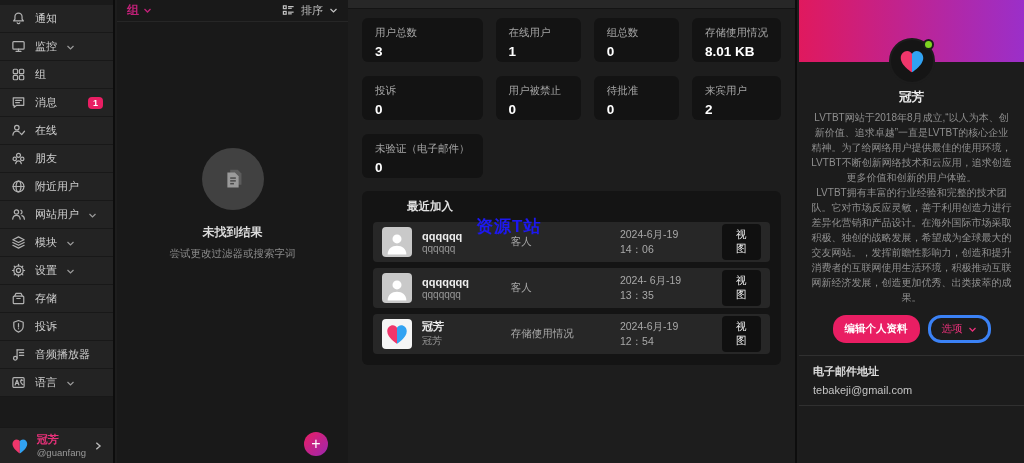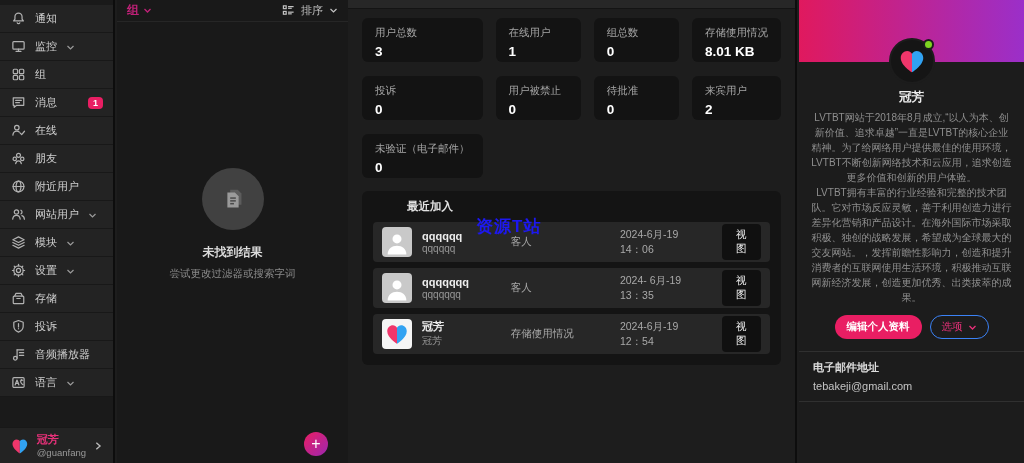--- a/index.html
+++ b/index.html
@@ -23,21 +23,21 @@
   .sb-user-chev svg { width:10px; height:10px; stroke:#bbb; fill:none; stroke-width:1.6; }
 
   
   .panel2 { position:absolute; left:117px; top:0; width:231px; height:463px; background:#191919; }
   .p2-head { display:flex; align-items:center; height:22px; padding:0 10px; border-bottom:1px solid #262626; }
   .p2-title { color:#c02178; font-size:12px; font-weight:bold; cursor:pointer; display:flex; align-items:center; gap:4px; }
   .p2-title svg { width:9px; height:9px; stroke:#c02178; fill:none; stroke-width:1.7; }
   .p2-sort { margin-left:auto; display:flex; align-items:center; gap:6px; color:#c3c3c3; font-size:11px; cursor:pointer; }
   .p2-sort svg.list { width:13px; height:13px; stroke:#c3c3c3; fill:none; stroke-width:1.3; }
   .p2-sort svg.chev { width:9px; height:9px; stroke:#c3c3c3; fill:none; stroke-width:1.6; }
-  .p2-empty { position:absolute; left:0; top:168px; width:100%; text-align:center; }
+  .p2-empty { position:absolute; left:0; top:148px; width:100%; text-align:center; }
   .p2-empty-circle { width:62px; height:62px; border-radius:50%; background:#414141; margin:0 auto 14px; display:flex; align-items:center; justify-content:center; }
   .p2-empty-circle svg { width:30px; height:30px; }
   .p2-empty-title { color:#dcdcdc; font-size:12px; font-weight:bold; margin-bottom:6px; }
   .p2-empty-sub { color:#8b8b8b; font-size:10.5px; }
   .p2-add { position:absolute; right:20px; bottom:7px; width:24px; height:24px; border-radius:50%; border:none; background:linear-gradient(135deg,#e91e63,#9c27b0); color:#fff; font-size:16px; line-height:22px; text-align:center; cursor:pointer; }
 
   
   .main { position:absolute; left:348px; top:0; width:449px; height:463px; background:#1d1d1d; border-right:2px solid #0d0d0d; }
   .main-topstrip { height:9px; background:#272727; border-bottom:1px solid #141414; }
   .stats { display:grid; grid-template-columns:1fr 1fr 1fr 1fr; gap:14px 13px; padding:9px 14px 0; }
@@ -65,21 +65,21 @@
   .pr-cover { height:62px; background:linear-gradient(90deg,#e0195e,#9b2fc9); }
   .pr-avatar-wrap { display:flex; justify-content:center; margin-top:-24px; }
   .pr-avatar { position:relative; width:46px; height:46px; border-radius:50%; background:#151515; border:2px solid #1c1c1c; display:flex; align-items:center; justify-content:center; }
   .pr-avatar svg.heart { width:30px; height:30px; }
   .pr-online { position:absolute; right:-1px; top:-1px; width:11px; height:11px; border-radius:50%; background:#7ed321; border:2px solid #1c1c1c; }
   .pr-name { text-align:center; color:#ededed; font-size:12.5px; font-weight:bold; margin-top:5px; }
   .pr-bio { color:#8f8f8f; font-size:10px; line-height:1.5; text-align:center; padding:4px 11px 0; }
   .pr-bio + .pr-bio { padding-top:0; }
   .pr-actions { display:flex; justify-content:center; gap:8px; margin:10px 0 12px; }
   .pr-edit { background:#e91e63; color:#fff; border:none; border-radius:13px; font-size:10.5px; font-weight:bold; padding:5px 12px; cursor:pointer; }
-  .pr-options { background:transparent; color:#e9317a; border:1px solid #3b82f6; border-radius:13px; font-size:10.5px; padding:4px 11px; cursor:pointer; display:flex; align-items:center; gap:5px; }
+  .pr-options { background:transparent; color:#e9317a; border:3px solid #3b82f6; border-radius:13px; font-size:10.5px; padding:4px 11px; cursor:pointer; display:flex; align-items:center; gap:5px; }
   .pr-options svg { width:9px; height:9px; stroke:#e9317a; fill:none; stroke-width:1.7; }
   .pr-section { border-top:1px solid #303030; padding:8px 14px 9px; }
   .pr-label { color:#dedede; font-size:11px; font-weight:bold; margin-bottom:5px; }
   .pr-value { color:#c4c4c4; font-size:11px; word-break:break-all; }
   .pr-badges { display:flex; gap:6px; }
   .pr-badges svg { width:21px; height:21px; cursor:pointer; }
 </style>
 </head>
 <body>
 

